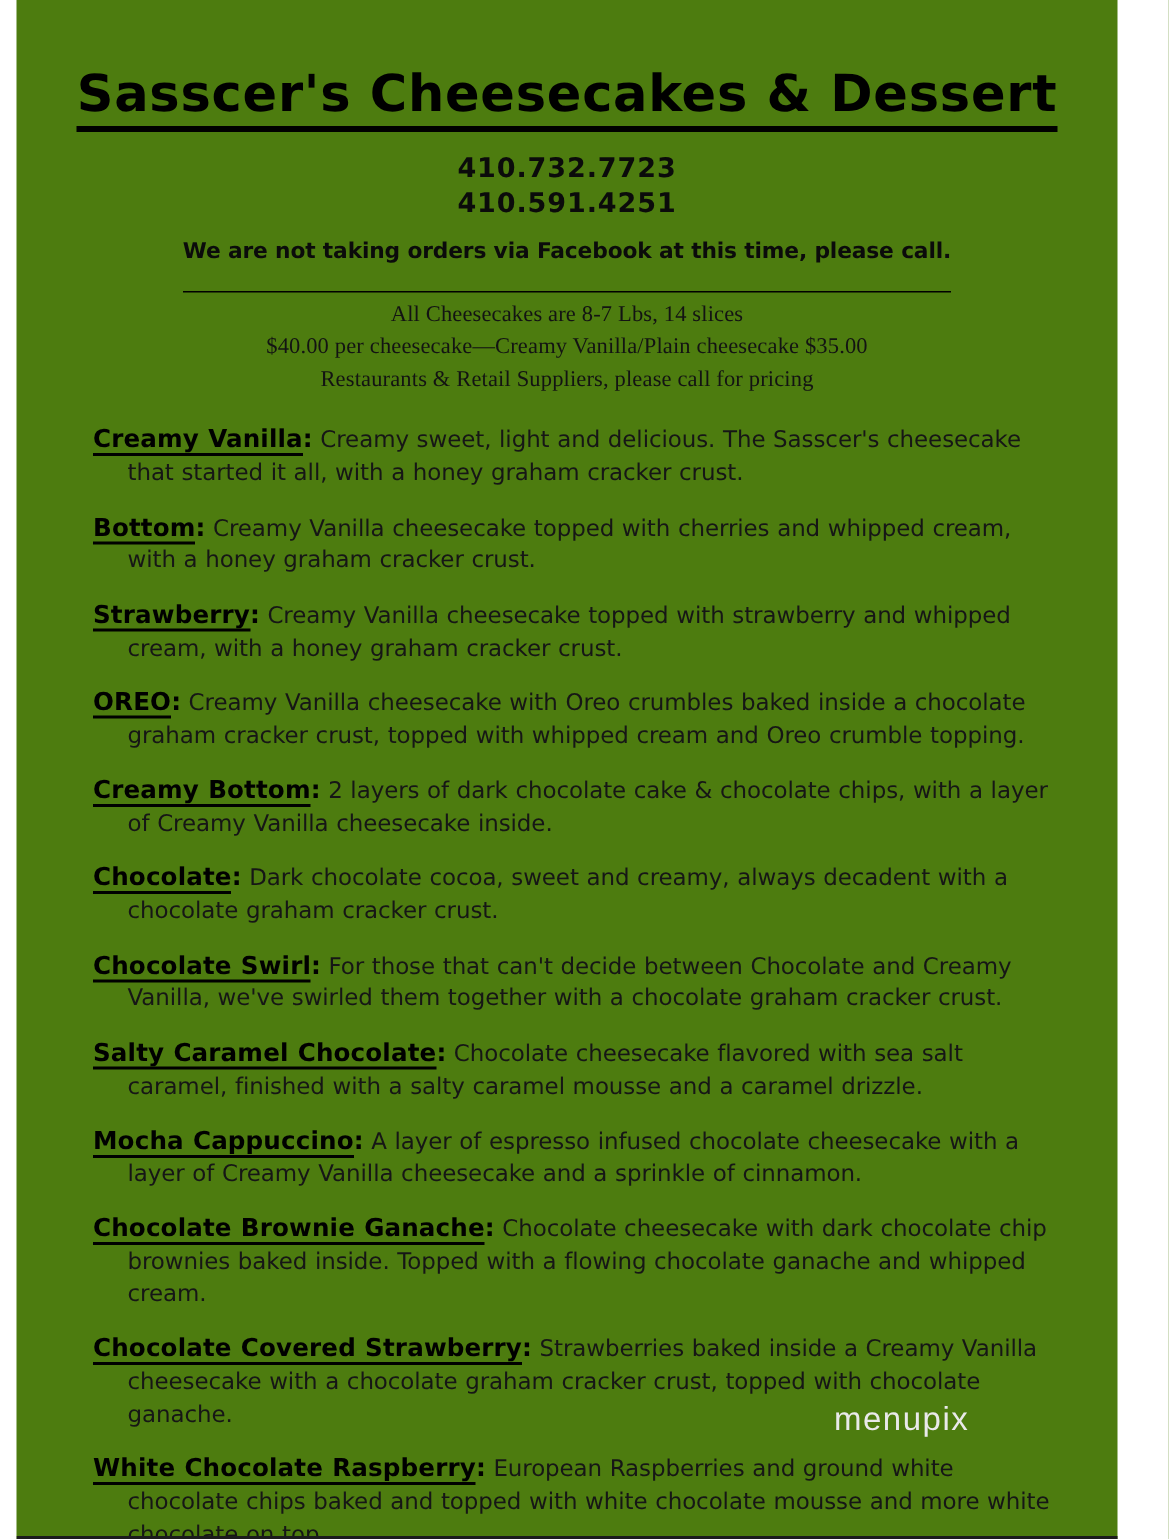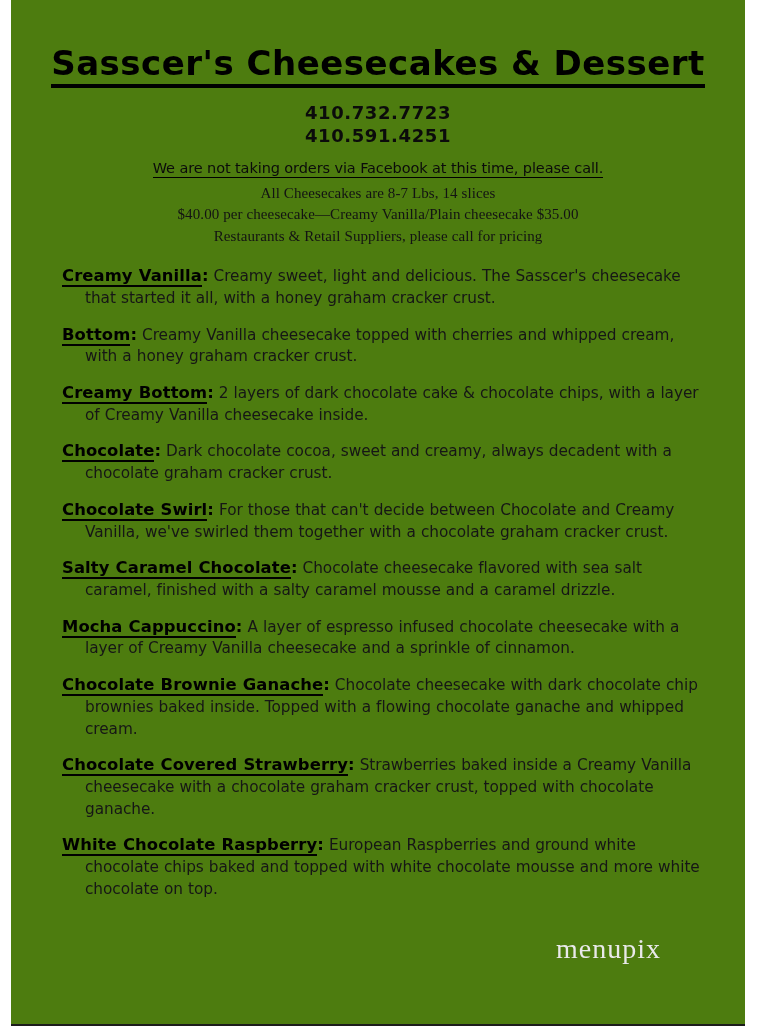--- a/index.html
+++ b/index.html
@@ -49,25 +49,25 @@
     font-size: 18px;
     font-weight: bold;
     letter-spacing: 0.6px;
     color: #0b0b0b;
   }
 
   .notice {
     margin-top: 12px;
     font-family: "DejaVu Sans", "Liberation Sans", sans-serif;
     font-size: 14.5px;
-    font-weight: normal;
+    font-weight: bold;
     color: #0b0b0b;
     display: inline-block;
     border-bottom: 1.6px solid #000000;
-    padding-bottom: 1px;
+    padding-bottom: 18px;
     letter-spacing: -0.1px;
   }
 
   .info-lines {
     margin-top: 5px;
   }
 
   .info-line {
     font-family: "Liberation Serif", "DejaVu Serif", serif;
     font-size: 15px;
@@ -111,22 +111,22 @@
 
   .item-desc {
     color: #161616;
   }
 
   
   .watermark {
     position: absolute;
     left: 545px;
     top: 933px;
-    font-family: Liberation Serif, serif;
-    font-size: 28px;
+    font-family: Liberation Sans, sans-serif;
+    font-size: 22px;
     letter-spacing: 1px;
     color: #e9e9ea;
     user-select: none;
     pointer-events: none;
   }
 
   .bottom-edge {
     position: absolute;
     left: 0;
     bottom: 0;
@@ -164,21 +164,29 @@
     <div class="menu-item">
       <span class="item-name">Creamy Vanilla</span><span class="item-colon">:</span>
       <span class="item-desc">Creamy sweet, light and delicious.  The Sasscer's cheesecake that started it all, with a honey graham cracker crust.</span>
     </div>
 
     <div class="menu-item">
       <span class="item-name">Bottom</span><span class="item-colon">:</span>
       <span class="item-desc">Creamy Vanilla cheesecake topped with cherries and whipped cream, with a honey graham cracker crust.</span>
     </div>
 
-
+    <div class="menu-item">
+      <span class="item-name">Strawberry</span><span class="item-colon">:</span>
+      <span class="item-desc">Creamy Vanilla cheesecake topped with strawberry and whipped cream, with a honey graham cracker crust.</span>
+    </div>
+
+    <div class="menu-item">
+      <span class="item-name">OREO</span><span class="item-colon">:</span>
+      <span class="item-desc">Creamy Vanilla cheesecake with Oreo crumbles baked inside a chocolate graham cracker crust, topped with whipped cream and Oreo crumble topping.</span>
+    </div>
 
     <div class="menu-item">
       <span class="item-name">Creamy Bottom</span><span class="item-colon">:</span>
       <span class="item-desc">2 layers of dark chocolate cake &amp; chocolate chips, with a layer of Creamy Vanilla cheesecake inside.</span>
     </div>
 
     <div class="menu-item">
       <span class="item-name">Chocolate</span><span class="item-colon">:</span>
       <span class="item-desc">Dark chocolate cocoa, sweet and creamy, always decadent with a chocolate graham cracker crust.</span>
     </div>

